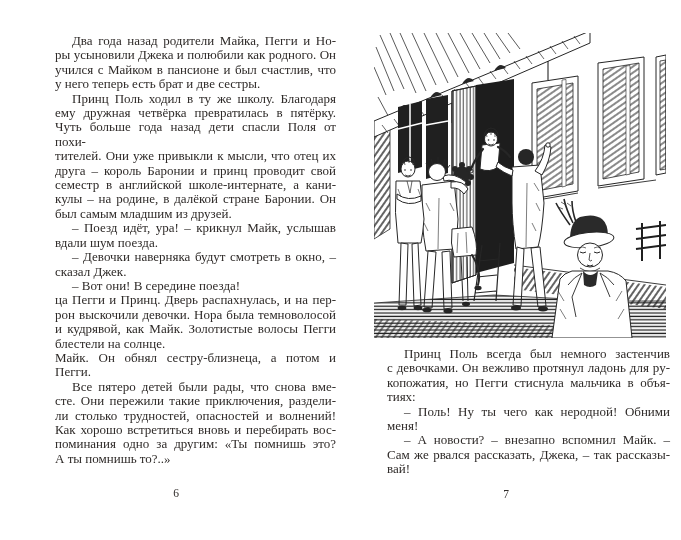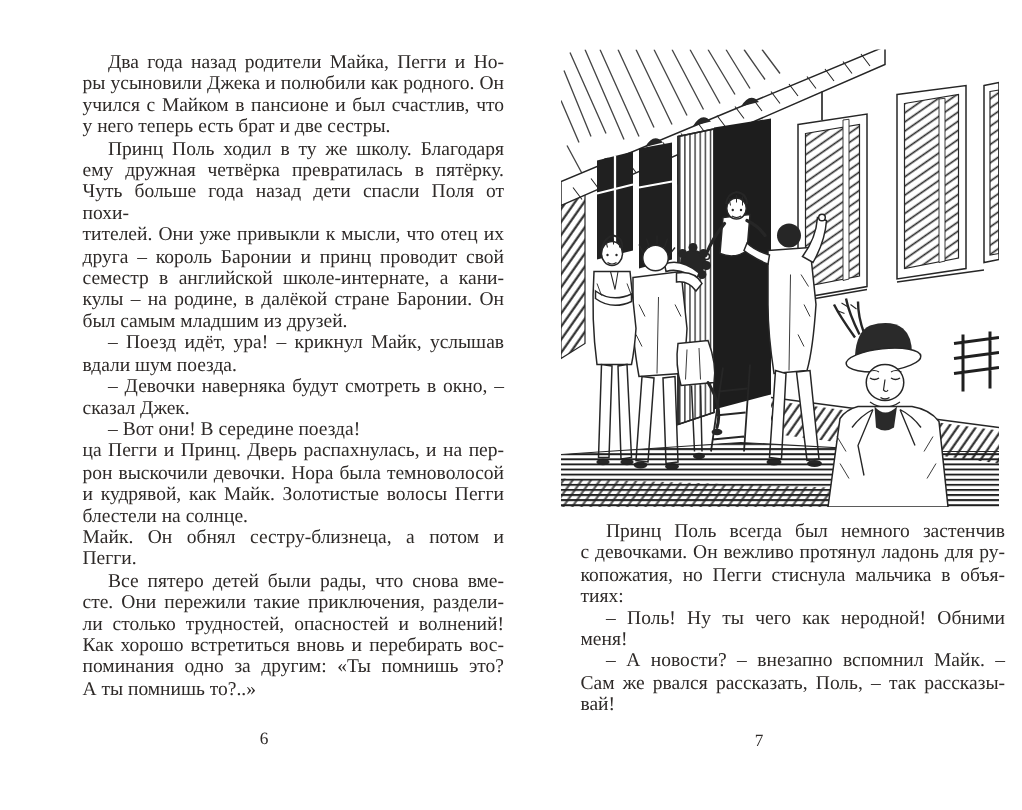--- a/index.html
+++ b/index.html
@@ -255,17 +255,17 @@
     </svg>
   </figure>
   <div class="text-block page-right-text">
       <div class="line indent">Принц Поль всегда был немного застенчив</div>
       <div class="line">с девочками. Он вежливо протянул ладонь для ру-</div>
       <div class="line">копожатия, но Пегги стиснула мальчика в объя-</div>
       <div class="line end">тиях:</div>
       <div class="line indent">– Поль! Ну ты чего как неродной! Обними</div>
       <div class="line end">меня!</div>
       <div class="line indent">– А новости? – внезапно вспомнил Майк. –</div>
-      <div class="line">Сам же рвался рассказать, Поль, – так рассказы-</div>
+      <div class="line">Сам же рвался рассказать, Джека, – так рассказы-</div>
       <div class="line end">вай!</div>
     </div>
   <div class="page-num page-num-right">7</div>
 </main>
 
 </body></html>

